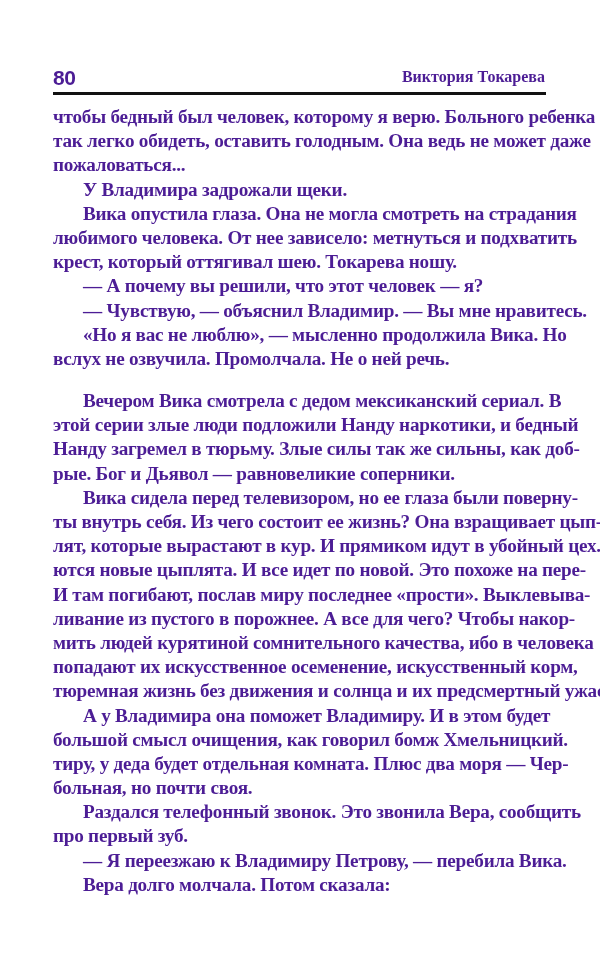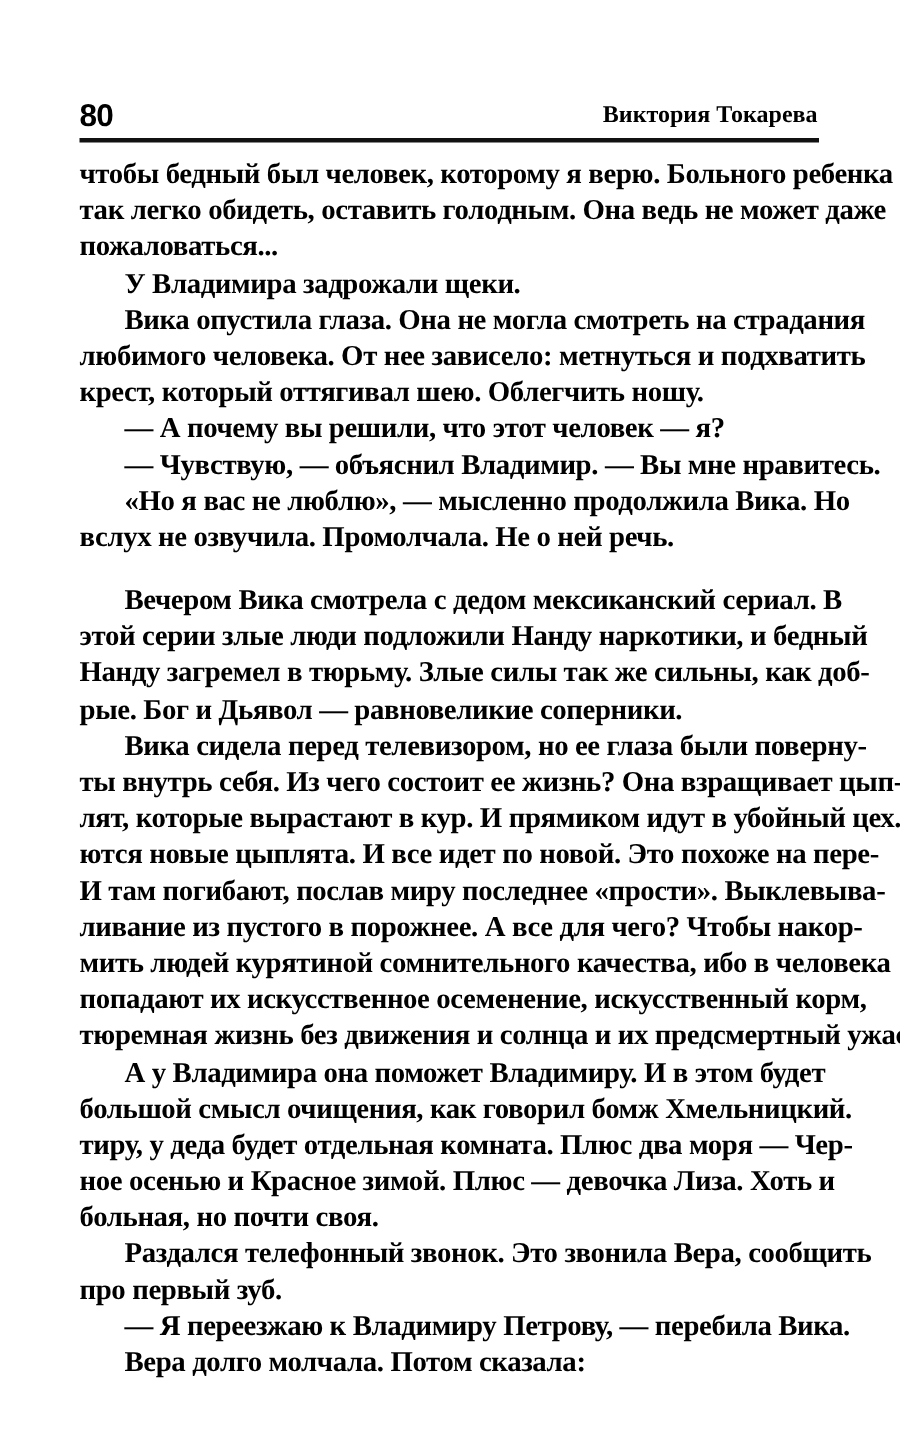--- a/index.html
+++ b/index.html
@@ -1,19 +1,19 @@
 <!DOCTYPE html>
 <html><head>
 <meta charset="utf-8">
 <style>
   html, body { margin: 0; padding: 0; background: #ffffff; }
   body { width: 600px; height: 964px; position: relative; overflow: hidden; }
   .page {
     position: absolute; left: 0; top: 0; width: 600px; height: 964px;
-    background: #ffffff; color: #000000;
+    background: #ffffff; color: #4c1d95;
     font-family: "Liberation Serif", "DejaVu Serif", serif;
   }
   .running-head {
     position: absolute; left: 53px; top: 62px; width: 492px; height: 30px;
   }
   .page-number {
     position: absolute; left: 0; top: 4px;
     font-family: "Liberation Sans", "DejaVu Sans", sans-serif;
     font-size: 21px; font-weight: bold; letter-spacing: -0.5px;
   }
@@ -48,21 +48,21 @@
   <div class="head-rule"></div>
 
   <div class="body-text" id="body-text">
       <div class="section">
         <span class="line">чтобы бедный был человек, которому я верю. Больного ребенка</span>
         <span class="line">так легко обидеть, оставить голодным. Она ведь не может даже</span>
         <span class="line last">пожаловаться...</span>
         <span class="line indent last">У Владимира задрожали щеки.</span>
         <span class="line indent">Вика опустила глаза. Она не могла смотреть на страдания</span>
         <span class="line">любимого человека. От нее зависело: метнуться и подхватить</span>
-        <span class="line last">крест, который оттягивал шею. Облегчить ношу.</span>
+        <span class="line last">крест, который оттягивал шею. Токарева ношу.</span>
         <span class="line indent last">— А почему вы решили, что этот человек — я?</span>
         <span class="line indent">— Чувствую, — объяснил Владимир. — Вы мне нравитесь.</span>
         <span class="line indent">«Но я вас не люблю», — мысленно продолжила Вика. Но</span>
         <span class="line last">вслух не озвучила. Промолчала. Не о ней речь.</span>
       </div>
       <div class="section-gap"></div>
       <div class="section">
         <span class="line indent">Вечером Вика смотрела с дедом мексиканский сериал. В</span>
         <span class="line">этой серии злые люди подложили Нанду наркотики, и бедный</span>
         <span class="line">Нанду загремел в тюрьму. Злые силы так же сильны, как доб-</span>
@@ -72,21 +72,20 @@
         <span class="line">лят, которые вырастают в кур. И прямиком идут в убойный цех.</span>
         <span class="line">ются новые цыплята. И все идет по новой. Это похоже на пере-</span>
         <span class="line">И там погибают, послав миру последнее «прости». Выклевыва-</span>
         <span class="line">ливание из пустого в порожнее. А все для чего? Чтобы накор-</span>
         <span class="line">мить людей курятиной сомнительного качества, ибо в человека</span>
         <span class="line">попадают их искусственное осеменение, искусственный корм,</span>
         <span class="line">тюремная жизнь без движения и солнца и их предсмертный ужас.</span>
         <span class="line indent">А у Владимира она поможет Владимиру. И в этом будет</span>
         <span class="line">большой смысл очищения, как говорил бомж Хмельницкий.</span>
         <span class="line">тиру, у деда будет отдельная комната. Плюс два моря — Чер-</span>
-        <span class="line">ное осенью и Красное зимой. Плюс — девочка Лиза. Хоть и</span>
         <span class="line last">больная, но почти своя.</span>
         <span class="line indent">Раздался телефонный звонок. Это звонила Вера, сообщить</span>
         <span class="line last">про первый зуб.</span>
         <span class="line indent">— Я переезжаю к Владимиру Петрову, — перебила Вика.</span>
         <span class="line indent last">Вера долго молчала. Потом сказала:</span>
       </div>
     </div>
 </div>
 
 </body></html>

